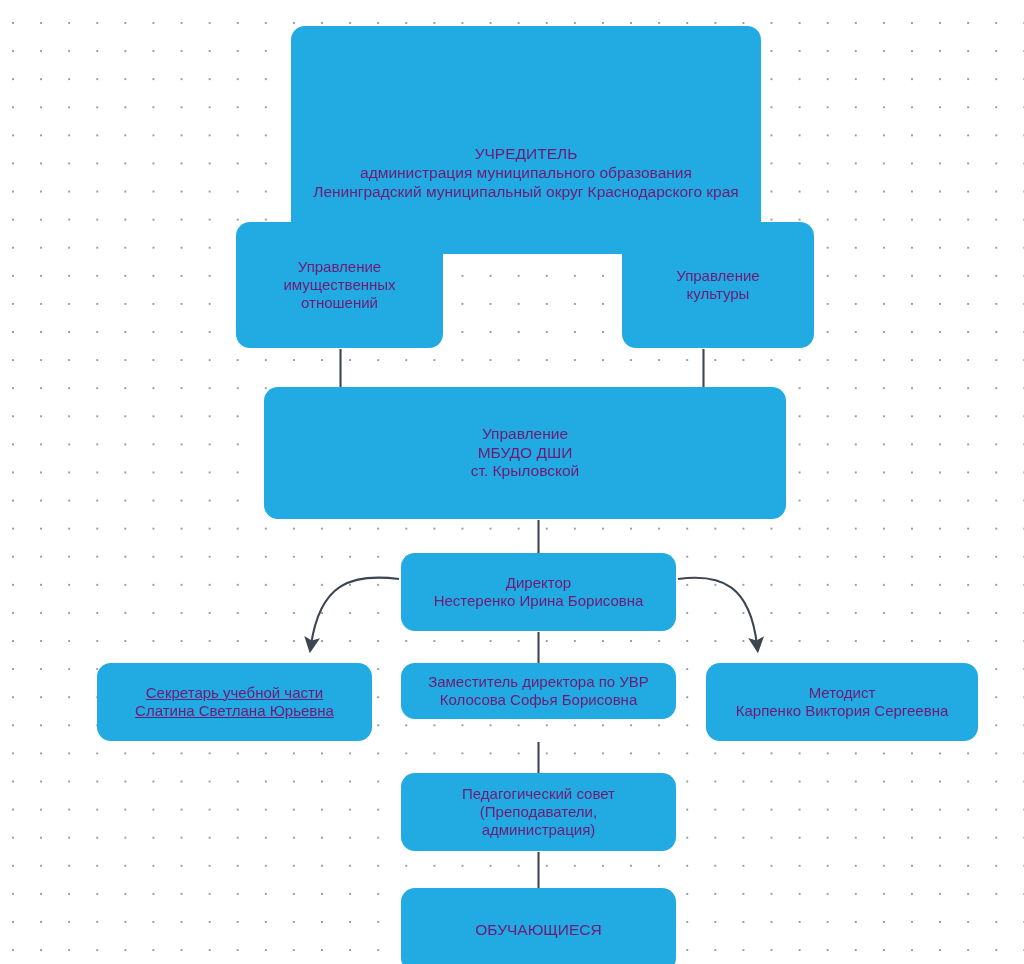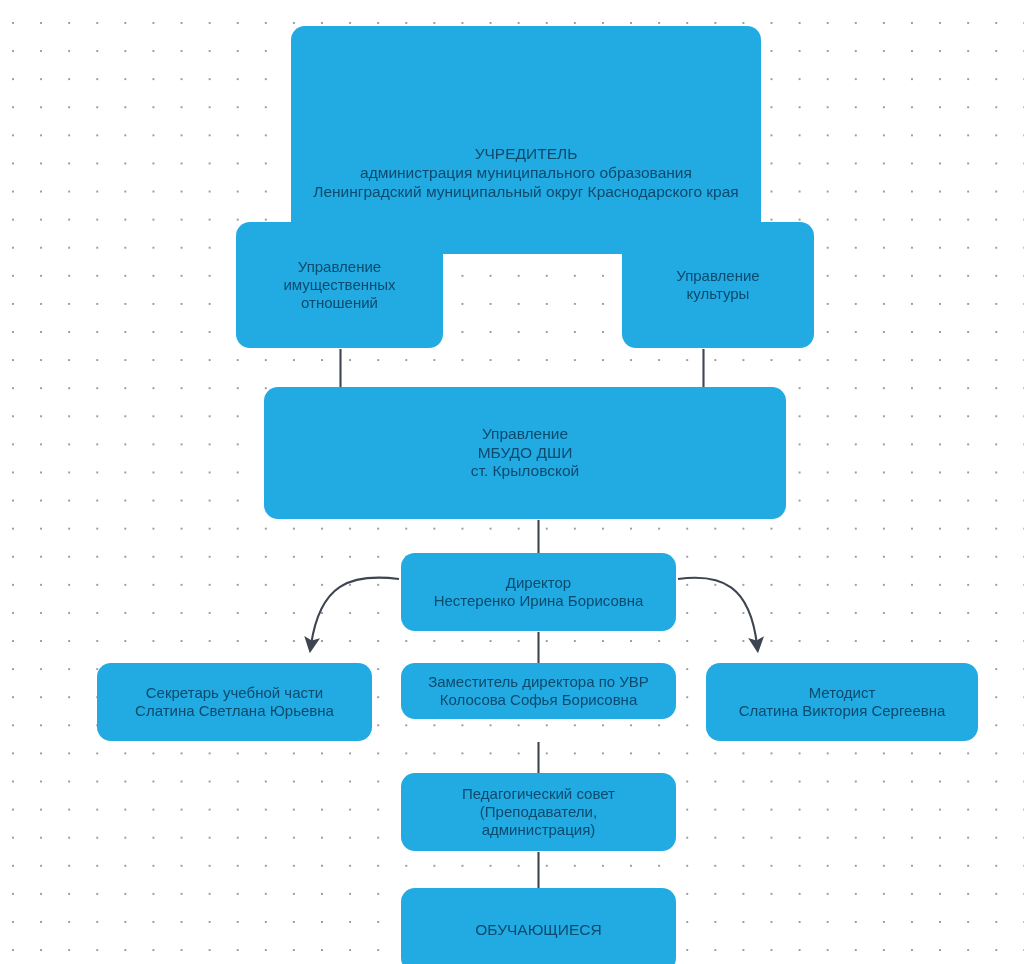--- a/index.html
+++ b/index.html
@@ -28,21 +28,21 @@
     height: 964px;
     overflow: visible;
     pointer-events: none;
     z-index: 1;
   }
   .node {
     position: absolute;
     box-sizing: border-box;
     background: #21ABE2;
     border-radius: 14px;
-    color: #0c4a6e;
+    color: #701a75;
     display: flex;
     align-items: center;
     justify-content: center;
     text-align: center;
     line-height: 1.22;
     z-index: 2;
     padding: 2px 6px;
     white-space: pre-line;
   }
   .node-label {
@@ -50,21 +50,21 @@
     width: 100%;
     white-space: pre-line;
   }
 
   
   #node-founder      { left: 291px; top: 26px;  width: 470px; height: 228px; font-size: 15.5px; align-items: flex-end; padding-bottom: 52px; z-index: 2; }
   #node-property     { left: 236px; top: 222px; width: 207px; height: 126px; font-size: 15px;  z-index: 3; }
   #node-culture      { left: 622px; top: 222px; width: 192px; height: 126px; font-size: 15px;  z-index: 3; }
   #node-management   { left: 264px; top: 387px; width: 522px; height: 132px; font-size: 15.5px; }
   #node-director     { left: 401px; top: 553px; width: 275px; height: 78px;  font-size: 15px; text-align: center; }
-  #node-secretary    { left: 97px;  top: 663px; width: 275px; height: 78px;  font-size: 15px; }
+  #node-secretary    { left: 97px;  top: 663px; width: 275px; height: 78px;  font-size: 15px; text-decoration: underline; }
   #node-deputy       { left: 401px; top: 663px; width: 275px; height: 56px;  font-size: 15px; }
   #node-methodist    { left: 706px; top: 663px; width: 272px; height: 78px;  font-size: 15px; }
   #node-pedcouncil   { left: 401px; top: 773px; width: 275px; height: 78px;  font-size: 15px; justify-content: flex-end; }
   #node-students     { left: 401px; top: 888px; width: 275px; height: 84px;  font-size: 15.5px; }
 </style>
 </head>
 <body>
 
 <div id="canvas">
 
@@ -125,21 +125,21 @@
 Слатина Светлана Юрьевна</span>
   </div>
 
   <div class="node" id="node-deputy">
     <span class="node-label">Заместитель директора по УВР
 Колосова Софья Борисовна</span>
   </div>
 
   <div class="node" id="node-methodist">
     <span class="node-label">Методист
-Слатина Виктория Сергеевна</span>
+Карпенко Виктория Сергеевна</span>
   </div>
 
   <div class="node" id="node-pedcouncil">
     <span class="node-label">Педагогический совет
 (Преподаватели,
 администрация)</span>
   </div>
 
   <div class="node" id="node-students">
     <span class="node-label">ОБУЧАЮЩИЕСЯ</span>

